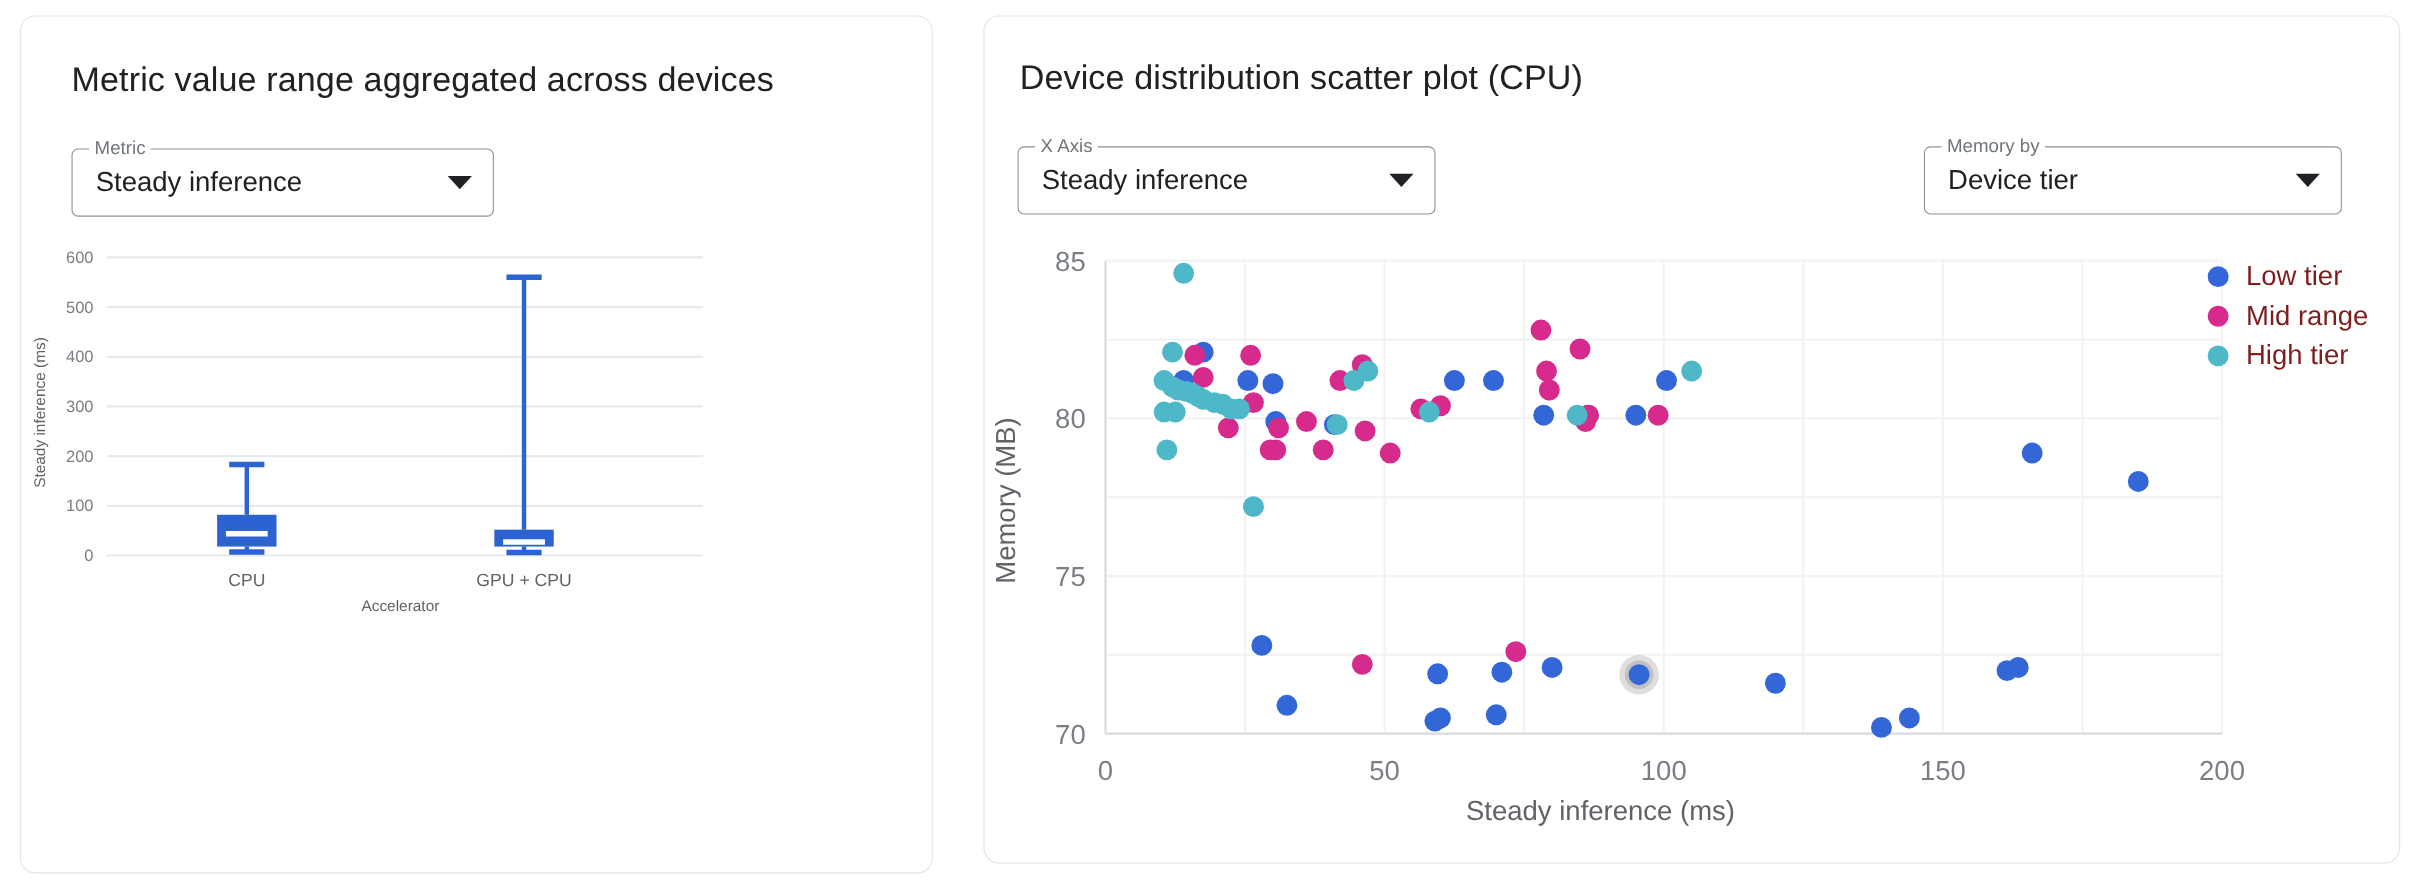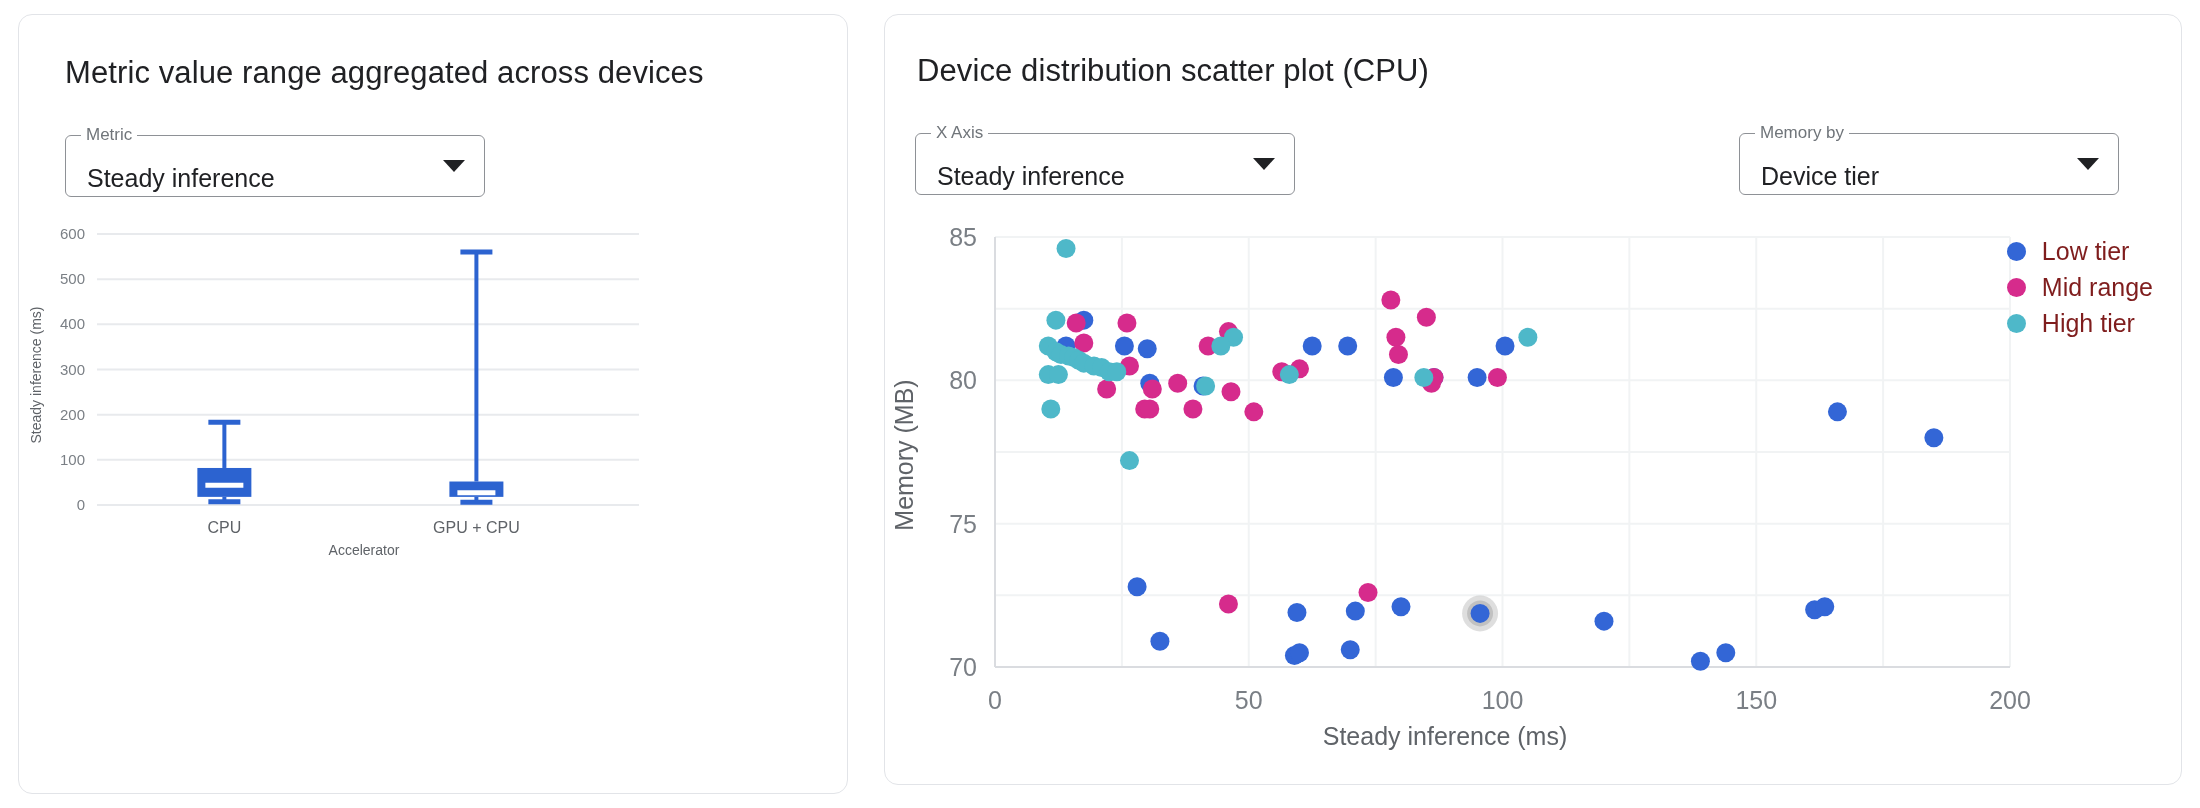--- a/index.html
+++ b/index.html
@@ -1,21 +1,21 @@
 <!DOCTYPE html>
 <html><head>
 <meta charset="utf-8">
 <style>
   html,body{margin:0;padding:0;}
   body{
     width:2200px;height:808px;background:#ffffff;
     font-family:"Liberation Sans", sans-serif;
     -webkit-font-smoothing:antialiased;
   }
-  .page{position:relative;width:2200px;height:808px;display:flex;gap:36px;padding:14px 18px;box-sizing:border-box;}
+  .page{position:relative;width:2200px;height:808px;display:flex;gap:46px;padding:14px 18px;box-sizing:border-box;}
 
   .card{
     background:#fff;border:1px solid #e2e4e8;border-radius:14px;
     box-sizing:border-box;position:relative;overflow:hidden;
   }
   .card-left{width:830px;height:780px;}
   .card-right{flex:1;height:771px;}
 
   .card-title{
     position:absolute;font-size:31px;color:#202124;font-weight:400;
@@ -28,29 +28,29 @@
   .mselect{position:absolute;height:62px;box-sizing:border-box;}
   .mselect .outline{
     position:absolute;inset:0;border:1px solid #8e9196;border-radius:6px;box-sizing:border-box;
   }
   .mselect .notch{
     position:absolute;left:16px;top:-9px;height:18px;background:#fff;
     padding:0 5px;font-size:17px;color:#70757a;line-height:18px;white-space:nowrap;
   }
   .mselect .value{
     position:absolute;left:22px;top:50%;transform:translateY(-50%);
-    font-size:25px;color:#202124;white-space:nowrap;margin-top:12px;
+    font-size:25px;color:#202124;white-space:nowrap;
   }
   .mselect .caret{
     position:absolute;right:20px;top:50%;transform:translateY(-50%);
     width:0;height:0;border-left:11px solid transparent;border-right:11px solid transparent;
     border-top:12px solid #202124;
   }
 
-  .sel-metric{left:46px;top:120px;width:420px;}
+  .sel-metric{left:46px;top:120px;width:384px;}
   .sel-x{left:30px;top:118px;width:380px;padding-left:36px;}
   .sel-y{left:442px;top:118px;width:380px;}
   .sel-g{left:854px;top:118px;width:380px;}
 
   
   .plot{position:absolute;}
   .plot-box{left:0px;top:200px;width:828px;height:560px;}
   .plot-scatter{left:0px;top:190px;width:1300px;height:580px;}
 
   svg{display:block;overflow:visible;}

